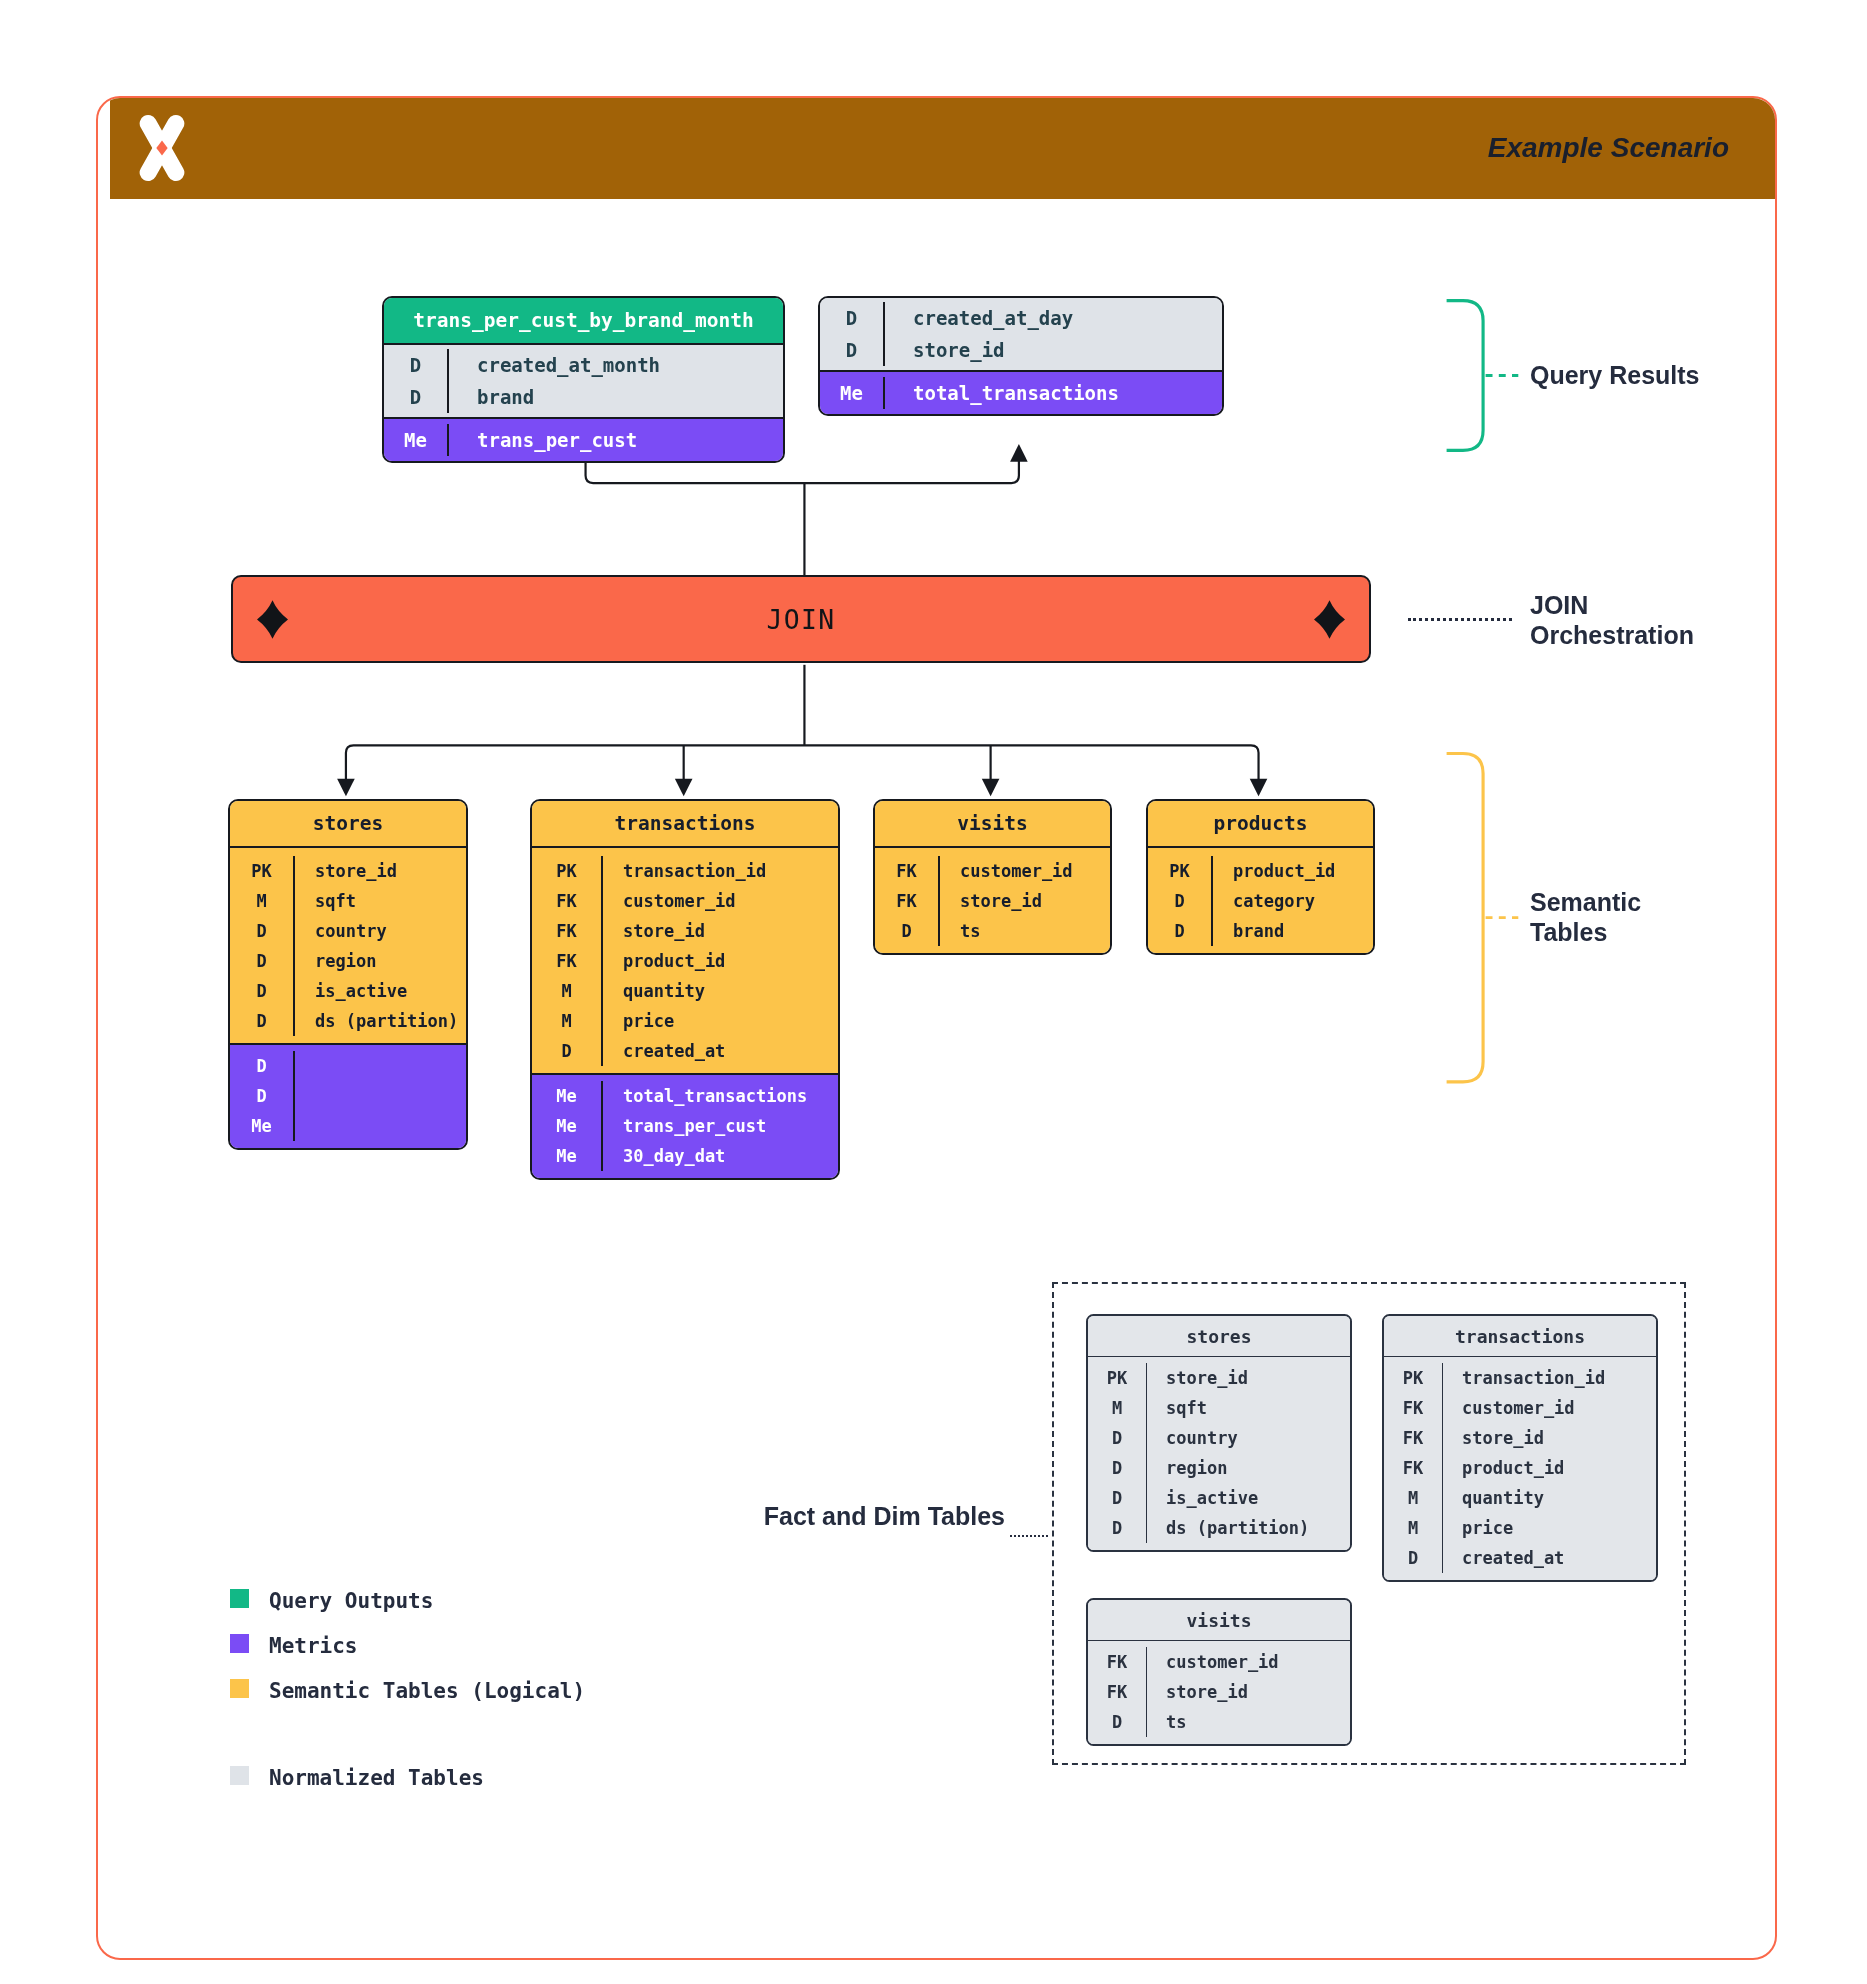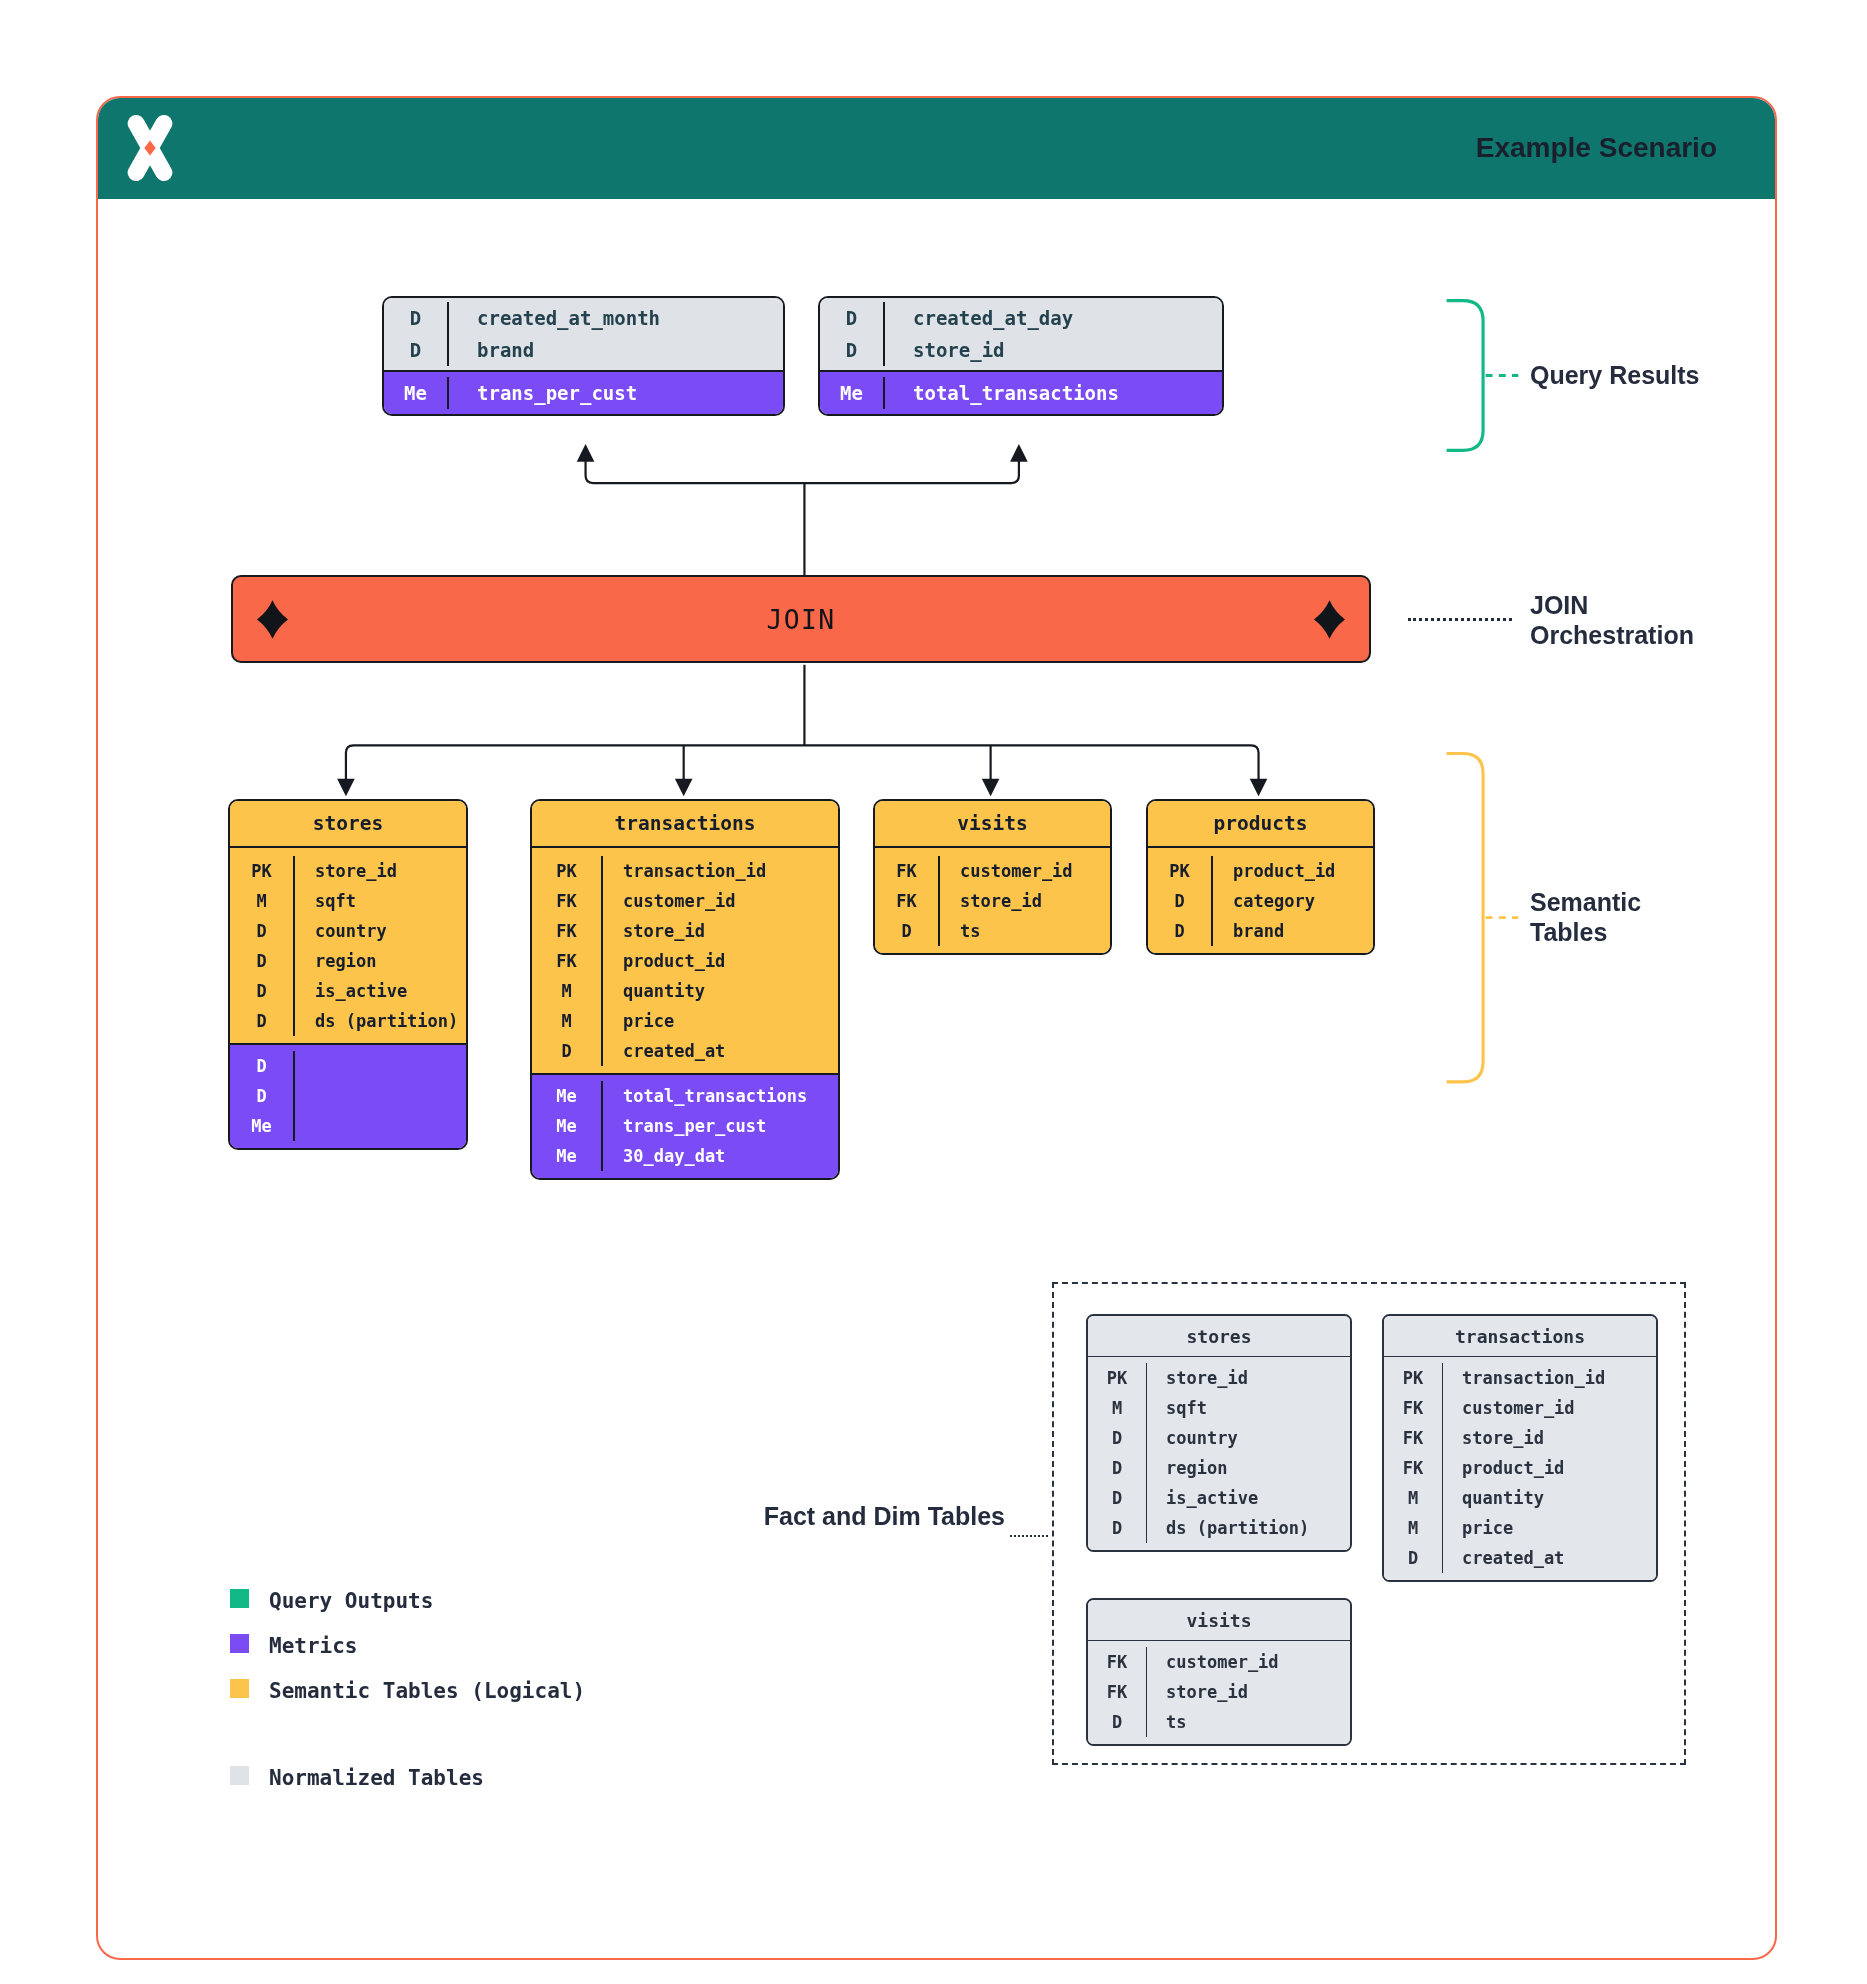--- a/index.html
+++ b/index.html
@@ -2,21 +2,21 @@
 <html style="font-size:10px"><head>
 <meta charset="utf-8">
 <style>
   html,body{margin:0;padding:0;background:#ffffff;}
   #canvas{position:relative;width:1868px;height:1985px;background:#ffffff;overflow:hidden;
           font-family:"DejaVu Sans Mono",monospace;}
 
   
   #card{position:absolute;left:96px;top:96px;width:1677px;height:1860px;background:#ffffff;
         border:2.5px solid #FA684A;border-radius:24px;overflow:hidden;}
-  #hdr{position:absolute;left:0;top:0;width:100%;height:101px;background:#0f766e;}
+  #hdr{position:absolute;left:12px;top:0;width:100%;height:101px;background:#a16207;font-style:italic;}
   #hdr-title{position:absolute;right:58px;top:34px;font-family:"Liberation Sans",sans-serif;
              font-weight:bold;font-size:28px;color:#191F2D;}
   #logo{position:absolute;left:28px;top:16.4px;}
 
   
   .tbl{position:absolute;border:2.5px solid #16191F;border-radius:10px;overflow:hidden;
        font-weight:bold;background:#DFE3E8;}
   .hd{display:flex;align-items:center;justify-content:center;border-bottom:2.5px solid #16191F;}
   .sec{display:flex;}
   .keys{flex:none;display:flex;flex-direction:column;align-items:center;border-right:2.2px solid #16191F;}
@@ -104,20 +104,21 @@
     <polygon points="2001,1266 1987,1238 2015,1238" fill="#16191F"></polygon>
 
     <path d="M 2300 478 L 2326 478 Q 2358 478 2358 510 L 2358 684 Q 2358 716 2326 716 L 2300 716" stroke="#12B886" stroke-width="5" fill="none"></path>
     <path d="M 2362 597 L 2414 597" stroke="#12B886" stroke-width="4.5" stroke-dasharray="11 10" fill="none"></path>
 
     <path d="M 2300 1198 L 2326 1198 Q 2358 1198 2358 1230 L 2358 1688 Q 2358 1720 2326 1720 L 2300 1720" stroke="#FCC44A" stroke-width="5" fill="none"></path>
     <path d="M 2362 1459 L 2414 1459" stroke="#FCC44A" stroke-width="4.5" stroke-dasharray="11 10" fill="none"></path>
   </svg>
 
   <div class="tbl rt" style="left:382px;top:296px;width:399px;">
+    <div class="hd">trans_per_cust_by_brand_month</div>
     <div class="sec body">
       <div class="keys">
         <span>D</span>
         <span>D</span>
       </div>
       <div class="vals">
         <span>created_at_month</span>
         <span>brand</span>
       </div>
     </div>

